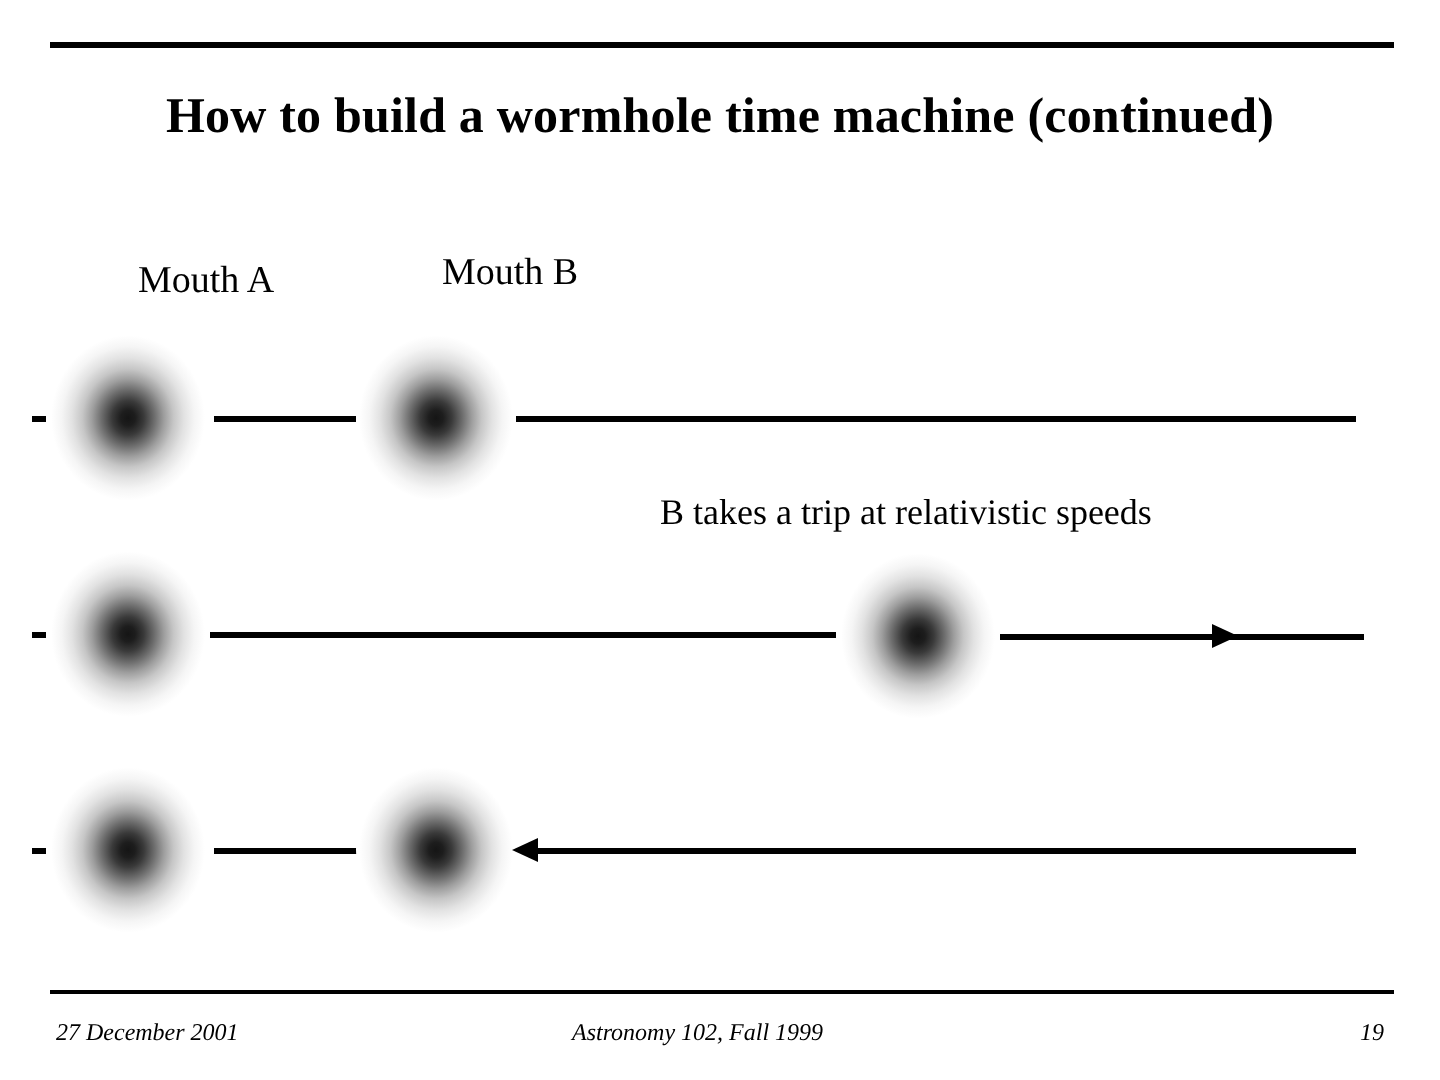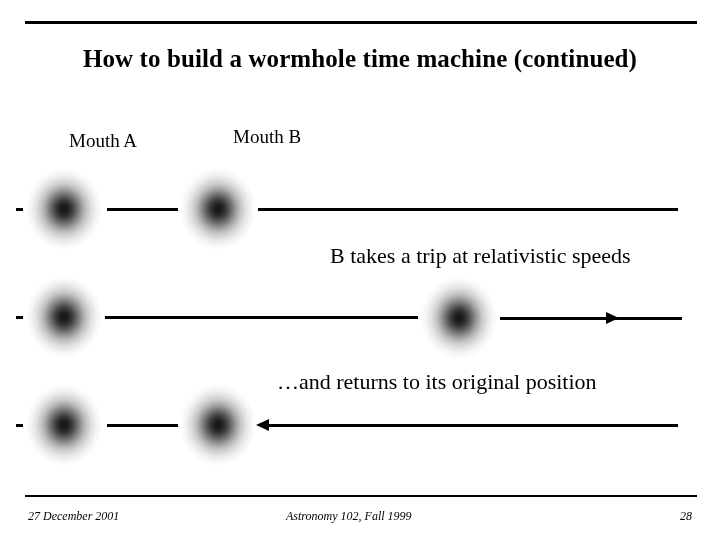--- a/index.html
+++ b/index.html
@@ -57,26 +57,26 @@
 
   
   .mouth-label {
     position: absolute;
     font-size: 19px;
     line-height: 22px;
     white-space: nowrap;
     margin-left: 40px;
   }
   .mouth-a-label { left: 29px; top: 130px; }
-  .mouth-b-label { left: 193px; top: 126px; }
+  .mouth-b-label { left: 181px; top: 126px; }
 
   
   .annotation {
     position: absolute;
-    font-size: 22px;
+    font-size: 18px;
     line-height: 22px;
     white-space: nowrap;
   }
   .annot-trip   { left: 330px; top: 245px; }
   .annot-return { left: 277px; top: 371px; }
 
   
   .blob {
     position: absolute;
     width: 80px;
@@ -162,27 +162,26 @@
 
   <div class="annotation annot-trip">B takes a trip at relativistic speeds</div>
 
   <div class="tick" style="left:16px; top:317px;"></div>
   <div class="blob" style="left:64px; top:317px;"></div>
   <div class="seg" style="left:105px; top:317px; width:313px;"></div>
   <div class="blob" style="left:459px; top:318px;"></div>
   <div class="seg" style="left:500px; top:318px; width:182px;"></div>
   <div class="arrowhead right" style="left:606px; top:318px;"></div>
 
-  <div class="annotation annot-return">…and returns to its original position</div>
 
   <div class="tick" style="left:16px; top:425px;"></div>
   <div class="blob" style="left:64px; top:425px;"></div>
   <div class="seg" style="left:107px; top:425px; width:73px;"></div>
   <div class="blob" style="left:218px; top:425px;"></div>
   <div class="seg" style="left:268px; top:425px; width:410px;"></div>
   <div class="arrowhead left" style="left:256px; top:425px;"></div>
 
   <div class="rule rule-footer"></div>
   <div class="footer-text footer-date">27 December 2001</div>
   <div class="footer-text footer-course">Astronomy 102, Fall 1999</div>
-  <div class="footer-text footer-page">28</div>
+  <div class="footer-text footer-page">19</div>
 
 </div>
 
 </body></html>

